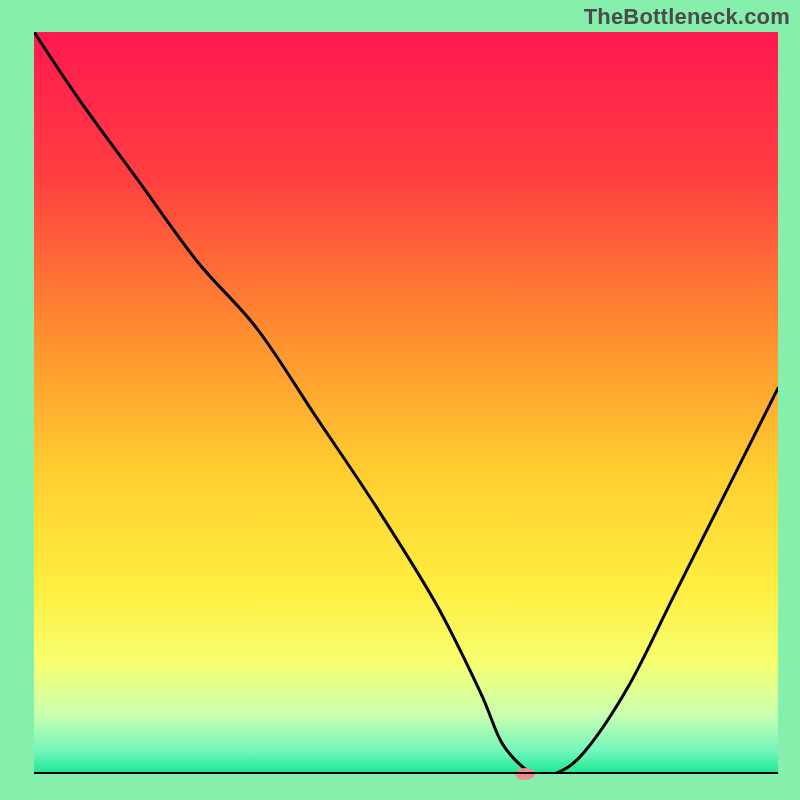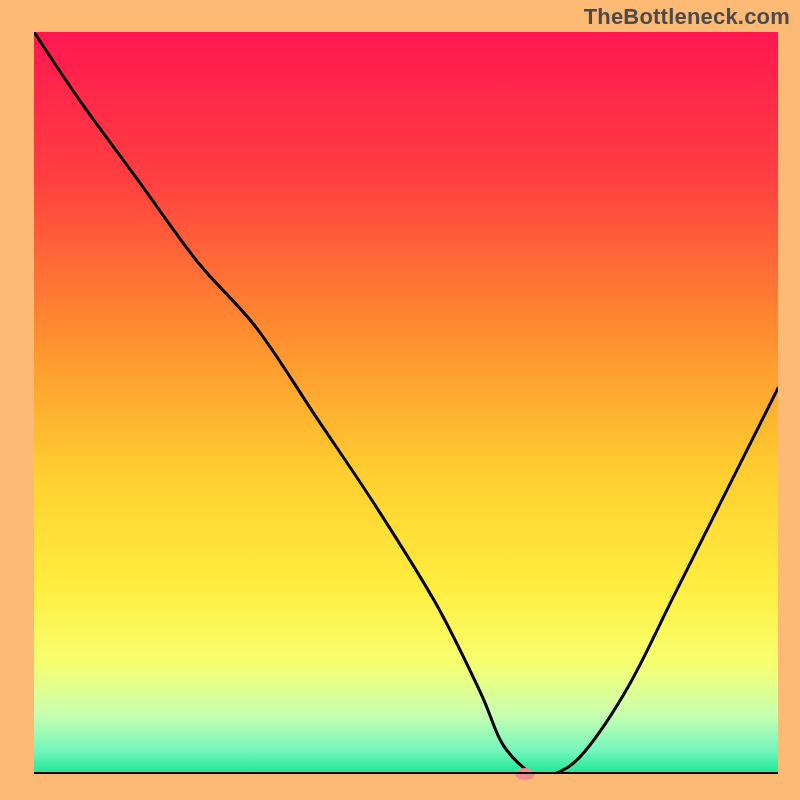--- a/index.html
+++ b/index.html
@@ -8,21 +8,21 @@
     width: 800px;
     height: 800px;
     background: #000;
     overflow: hidden;
     font-family: Arial, Helvetica, sans-serif;
   }
   .stage {
     position: relative;
     width: 800px;
     height: 800px;
-    background: #fdba74;
+    background: #86efac;
   }
   .watermark {
     position: absolute;
     top: 4px;
     right: 10px;
     color: #4b4b4b;
     font-size: 22px;
     font-weight: 600;
     letter-spacing: 0.2px;
     user-select: none;

